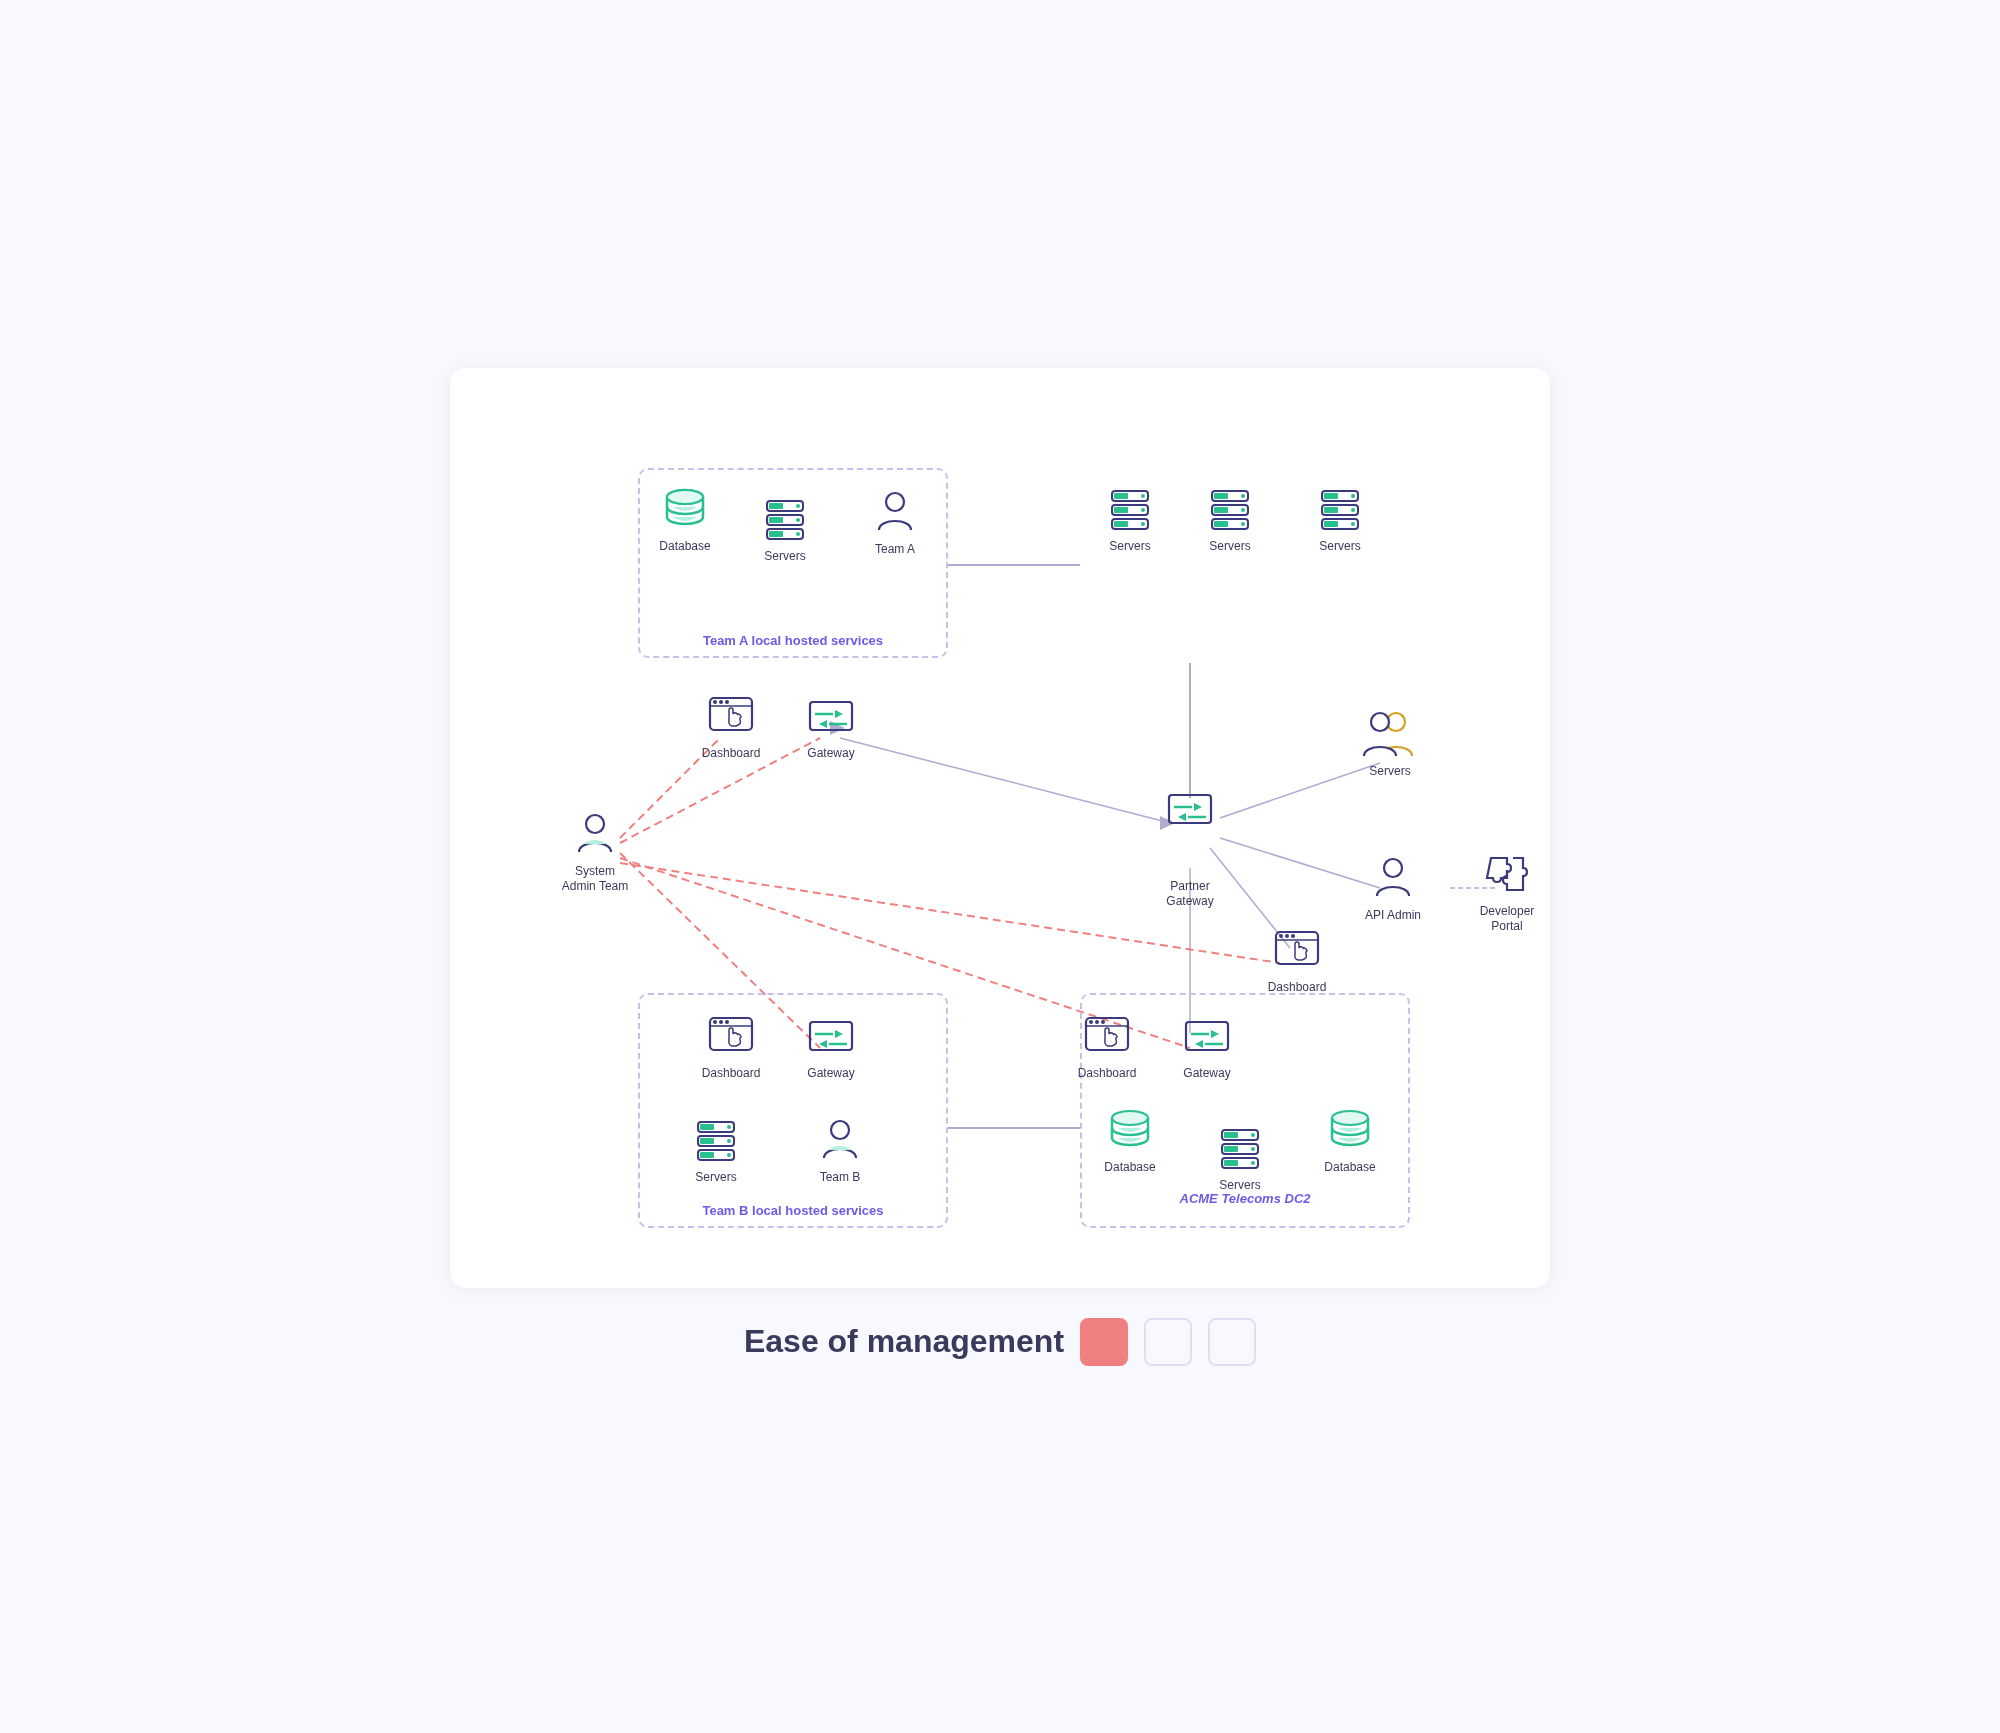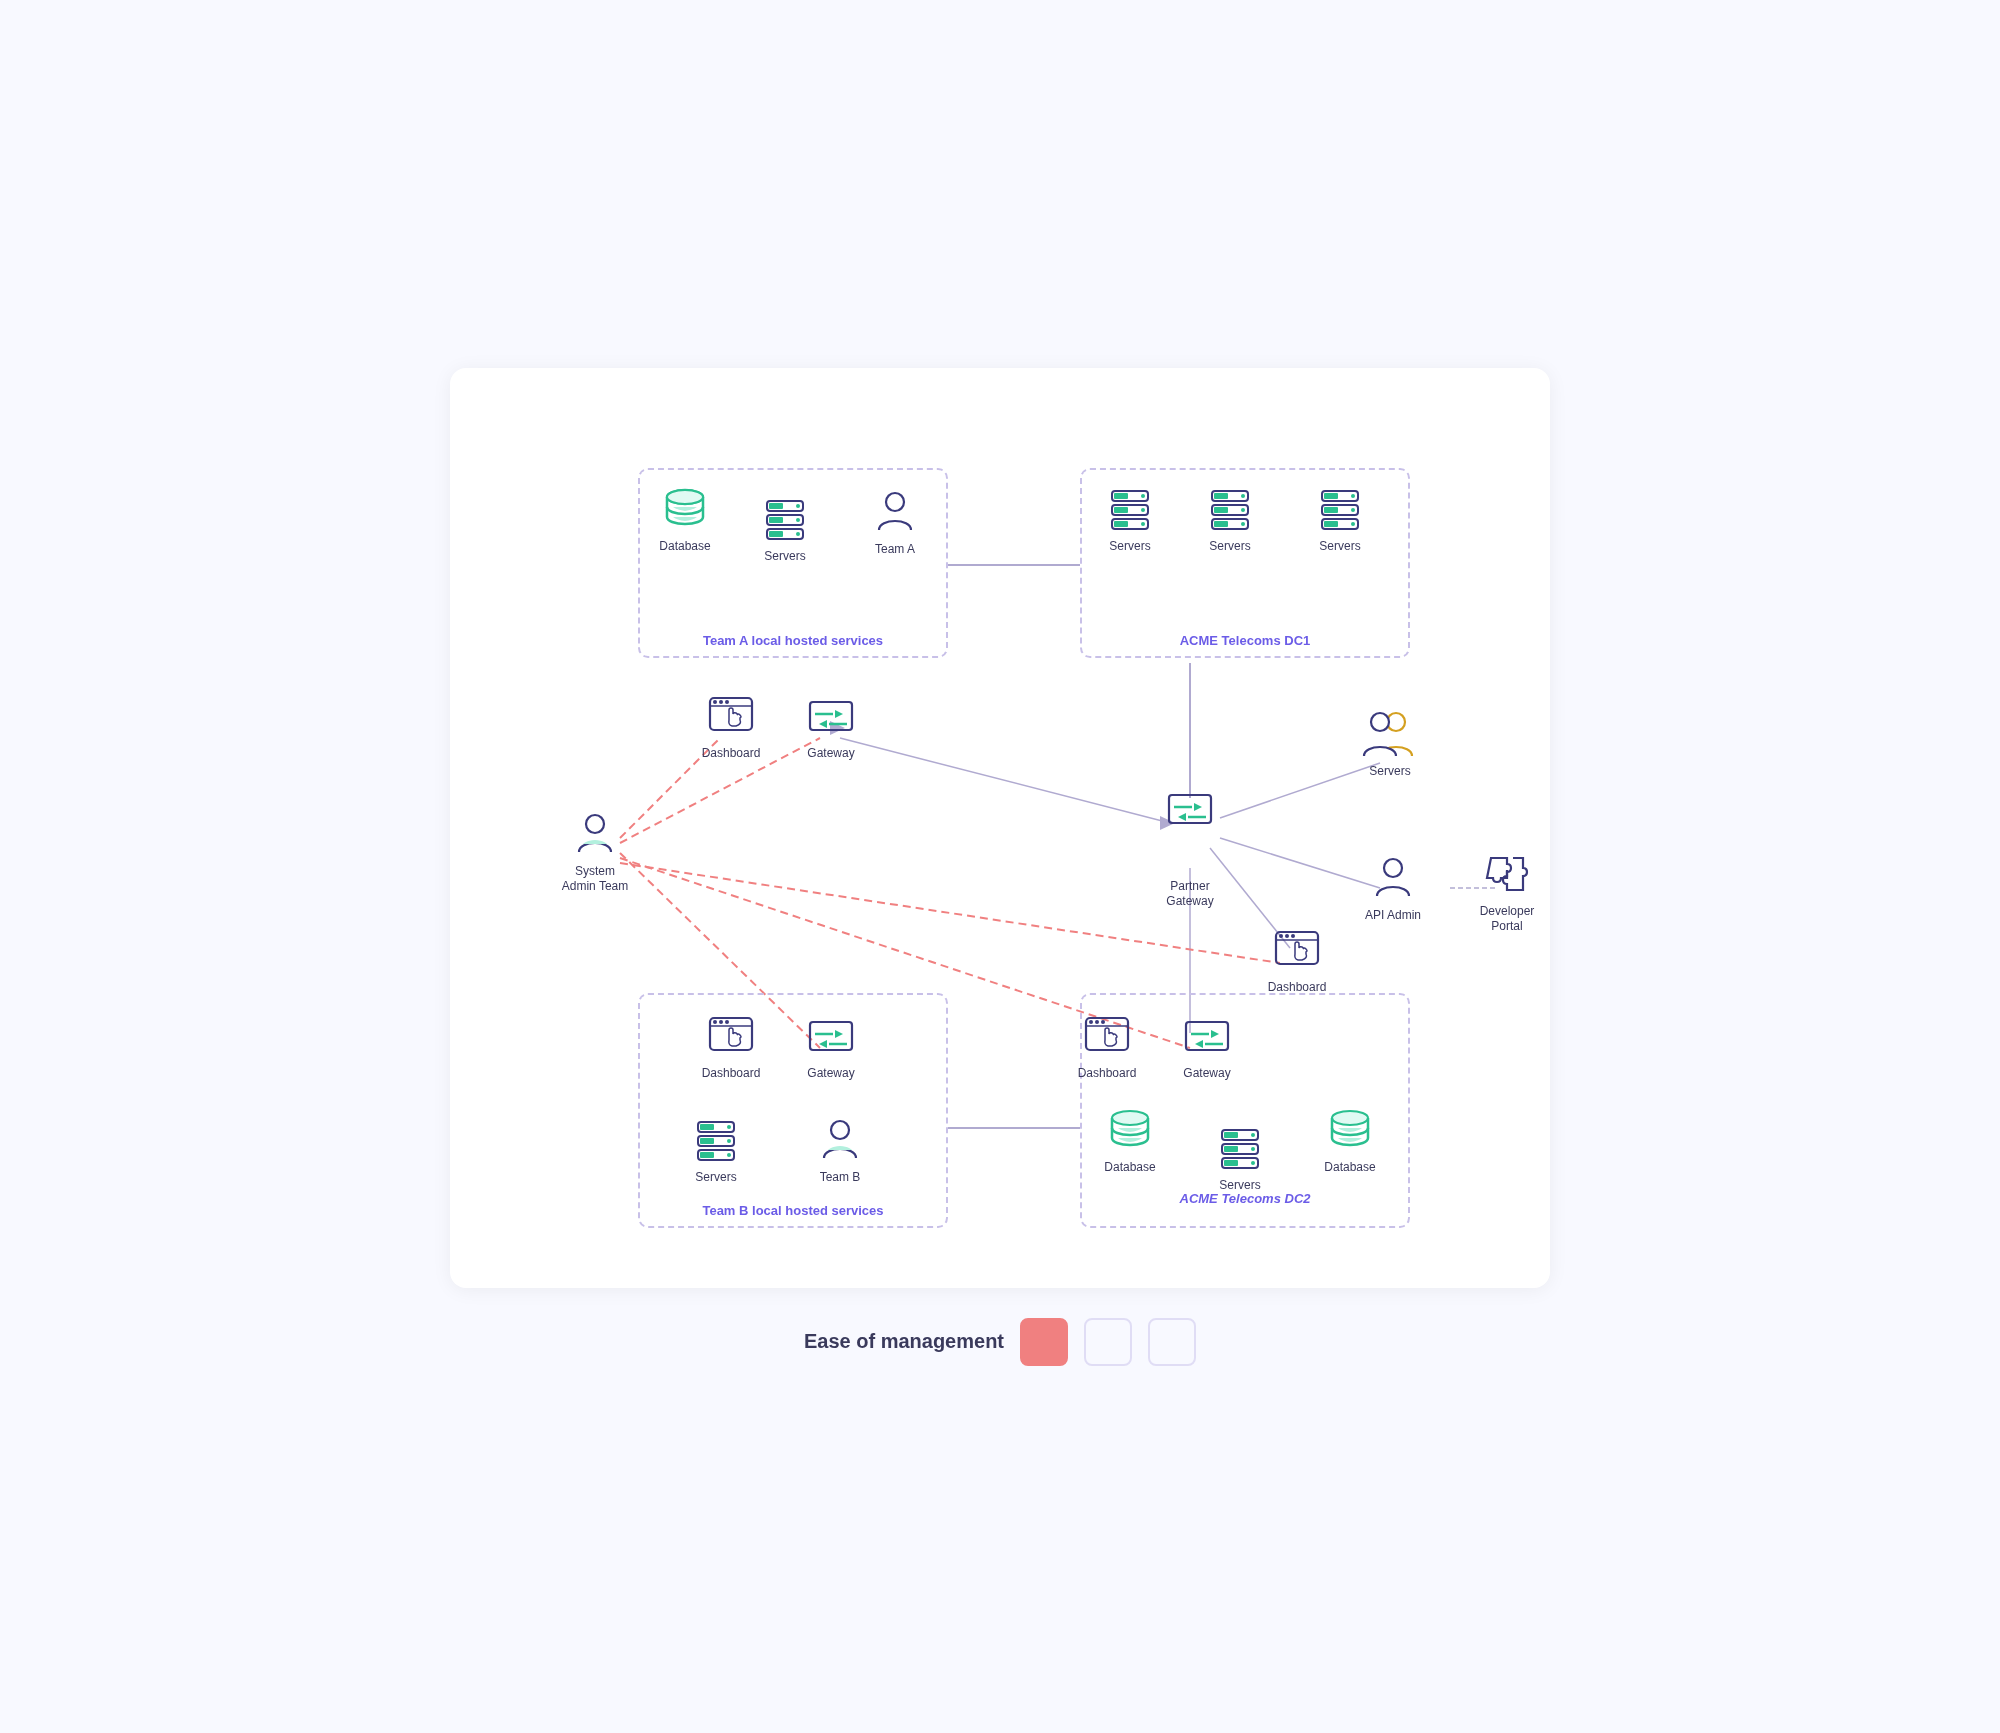--- a/index.html
+++ b/index.html
@@ -73,21 +73,21 @@
 
     
     .footer {
       margin-top: 30px;
       display: flex;
       align-items: center;
       gap: 16px;
     }
 
     .footer-title {
-      font-size: 20px;
+      font-size: 32px;
       font-weight: 700;
       color: #3a3a5c;
     }
 
     .footer-box {
       width: 48px;
       height: 48px;
       border-radius: 8px;
       border: 2px solid #e0ddf5;
     }
@@ -144,23 +144,20 @@
 
       <polygon points="355,320 340,313 340,327" fill="#b0aad0"></polygon>
 
       <polygon points="685,415 670,408 670,422" fill="#b0aad0"></polygon>
     </svg>
 
     <div class="dashed-box" style="left:148px; top:60px; width:310px; height:190px;">
       <span class="box-title" style="bottom:8px; top:auto; font-size:13px;">Team A local hosted services</span>
     </div>
 
-    <div class="dashed-box" style="left:590px; top:60px; width:330px; height:190px;">
-      <span class="box-title" style="bottom:8px; top:auto;">ACME Telecoms DC1</span>
-    </div>
 
     <div class="dashed-box" style="left:148px; top:585px; width:310px; height:235px;">
       <span class="box-title" style="bottom:8px; top:auto;text-align:center;">Team B local hosted services</span>
     </div>
 
     <div class="dashed-box" style="left:590px; top:585px; width:330px; height:235px;">
       <span class="box-title" style="bottom:20px; top:auto;font-style:italic;">ACME Telecoms DC2</span>
     </div>
 
     <div class="node" style="left:155px; top:75px;">

